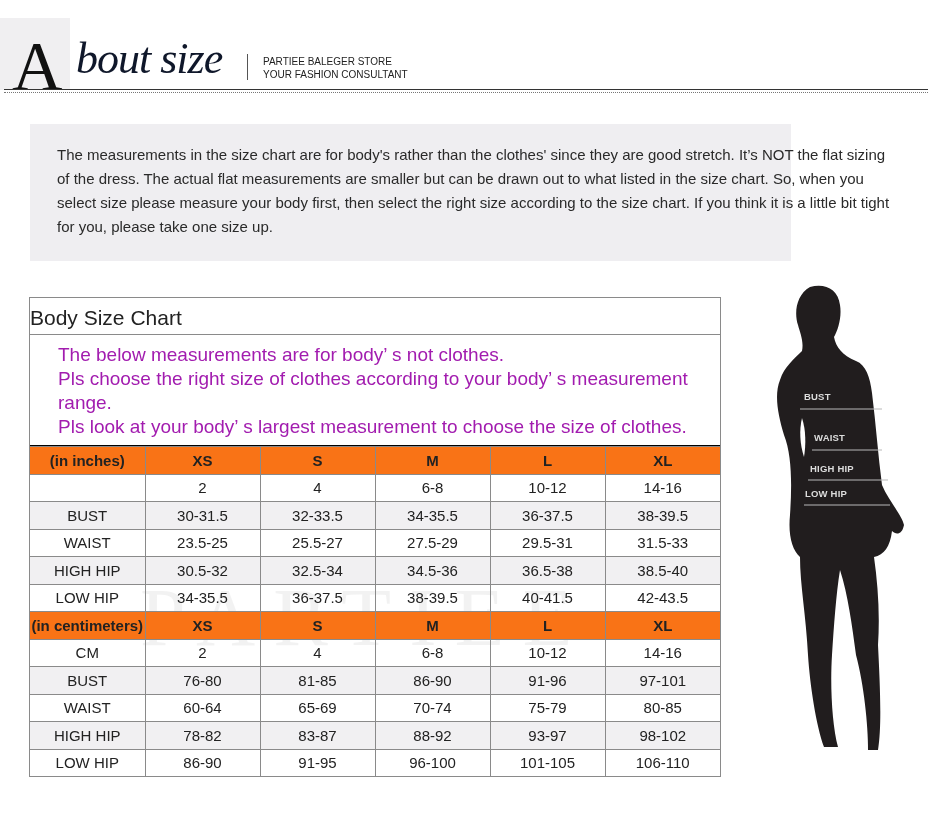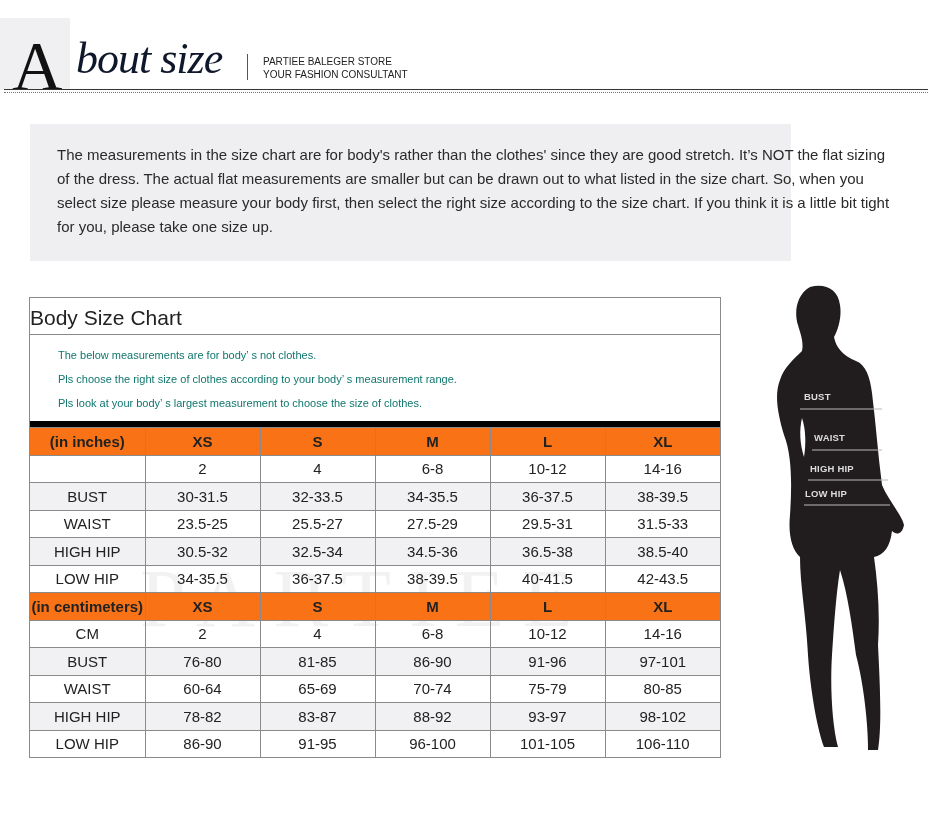--- a/index.html
+++ b/index.html
@@ -12,21 +12,21 @@
   .vsep { position:absolute; left:247px; top:54px; width:1px; height:26px; background:#555; }
   .store { position:absolute; left:255px; top:56px; font-size:10px; line-height:12.5px; color:#222;margin-left:8px; }
   .rule-solid { position:absolute; left:4px; top:89px; width:924px; height:1px; background:#333; }
   .rule-dot { position:absolute; left:4px; top:92px; width:924px; height:0; border-top:1px dotted #777; }
 
   .notice { position:absolute; left:30px; top:124px; width:761px; height:137px; background:#efeef1; }
   .notice p { margin:0; position:absolute; left:27px; top:19px; width:840px; font-size:15px; line-height:24px; color:#2a2a2a; }
 
   .chart { position:absolute; left:29px; top:297px; width:690px; border:1px solid #8a8a8a; border-bottom:none; background:#fff; }
   .chart-title { height:36px; border-bottom:1px solid #8a8a8a; text-align:left; font-size:21px; line-height:40px; color:#222; }
-  .chart-notes { padding:8px 0 6px 28px; font-size:11px; line-height:24px; color:#0f766e; border-bottom:6px solid #000000; }
+  .chart-notes { padding:8px 0 6px 28px; font-size:19px; line-height:24px; color:#a21caf; border-bottom:1px solid #000000; }
   table { border-collapse:collapse; width:690px; table-layout:fixed; position:relative; }
   td { border:1px solid #8a8a8a; text-align:center; font-size:15px; height:26.5px; padding:0; color:#222; }
   tr td:first-child { border-left:none; }
   tr td:last-child { border-right:none;margin-top:12px; }
   tr.head td { background:#f97316;font-weight:bold; }
   tr.alt td { background:#f1f0f2; }
   .wm { position:absolute; left:110px; font-family:"Liberation Serif", serif; font-size:82px; color:rgba(0,0,0,0.05); letter-spacing:18px; pointer-events:none; white-space:nowrap; }
 
   .figure { position:absolute; left:770px; top:285px; width:150px; height:470px; }
   .fig-label { position:absolute; font-size:9.5px; color:#ddd; font-weight:bold; letter-spacing:0.2px; }

